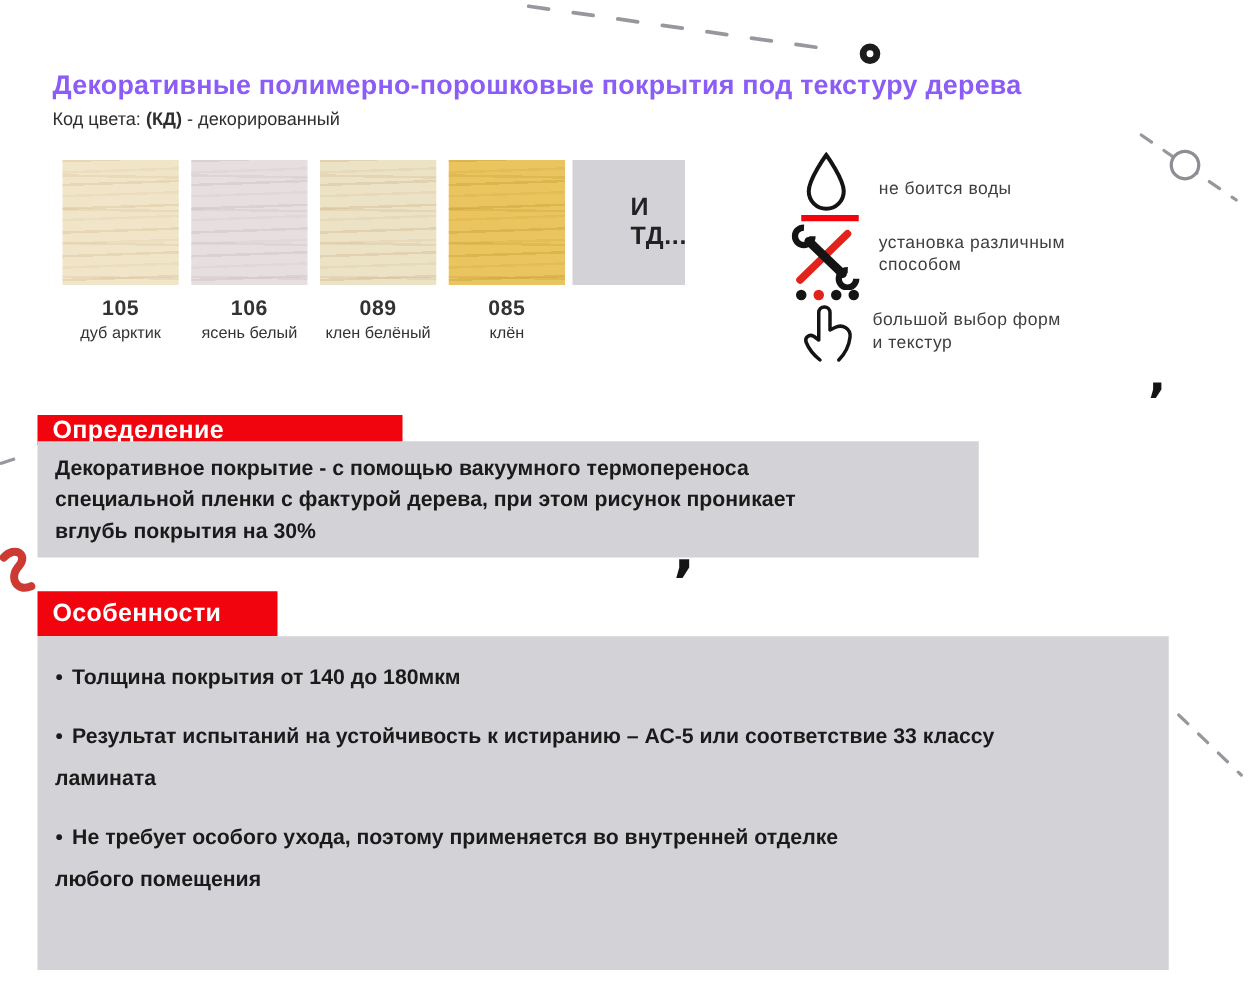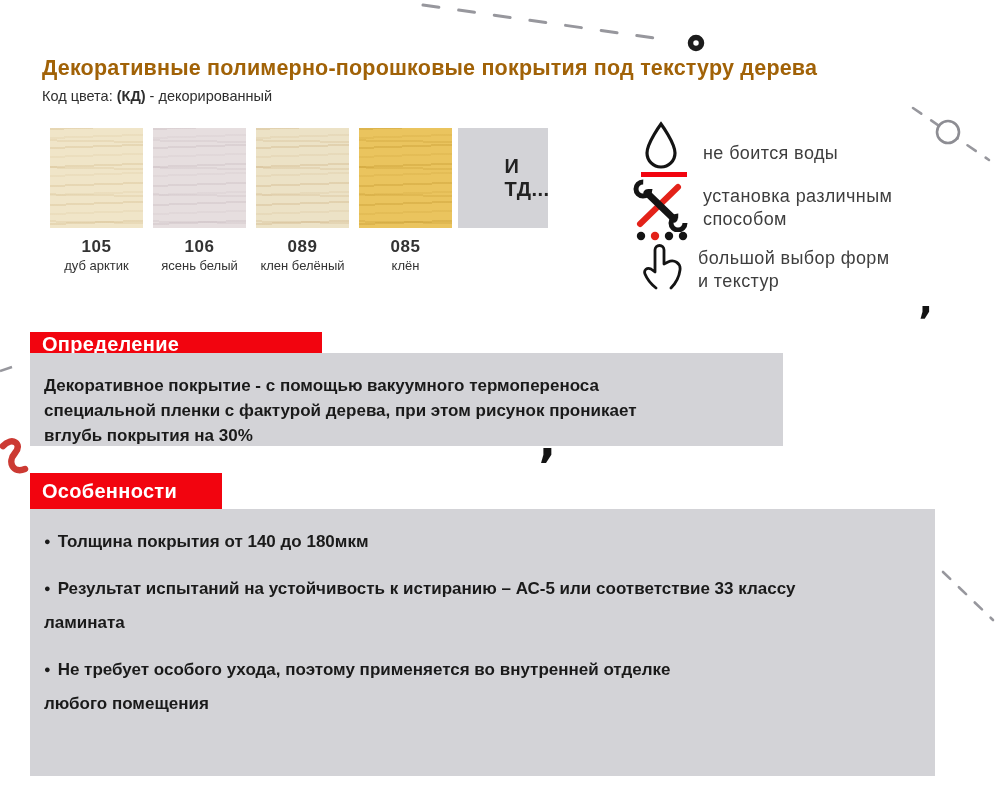--- a/index.html
+++ b/index.html
@@ -17,21 +17,21 @@
     position:relative;
     background:#ffffff;
     font-family:"Liberation Sans","DejaVu Sans",sans-serif;
     overflow:hidden;
   }
   .abs{position:absolute;}
 
   
   .title{
     left:42px; top:56px; width:900px;
-    font-size:21.5px; font-weight:800; color:#a16207; letter-spacing:.2px;
+    font-size:21.5px; font-weight:800; color:#8b5cf6; letter-spacing:.2px;
   }
   .subtitle{
     left:42px; top:88px;
     font-size:14.5px; color:#2e2e2e;
   }
   .subtitle b{font-weight:800;}
 
   
   .swatch-row{
     left:50px; top:128px;
@@ -49,21 +49,21 @@
   }
   .etc-box{
     left:458px; top:128px; width:90px; height:100px;
     background:var(--box-gray);
     display:flex; align-items:center; justify-content:center;
     font-size:20px; font-weight:700; color:#222; letter-spacing:.5px;padding-left:48px;
   }
 
   
   .benefit-label{
-    font-size:18px; font-weight:500; color:var(--label-gray);
+    font-size:14px; font-weight:500; color:var(--label-gray);
     letter-spacing:.4px; line-height:1.28; white-space:pre-line;
   }
   .bl1{left:703px; top:142px; width:250px;}
   .bl2{left:703px; top:185px; width:240px;}
   .bl3{left:698px; top:247px; width:250px;}
   .bicon1{left:640px; top:120px;}
   .bicon2{left:630px; top:178px;}
   .bicon3{left:634px; top:228px;}
 
   
@@ -74,21 +74,21 @@
     padding-left:12px; letter-spacing:.3px;
   }
   .def-header{left:30px; top:332px; width:292px; height:24px;}
   .feat-header{left:30px; top:473px; width:192px; height:36px;}
   .gray-box{
     background:var(--box-gray);
     color:var(--text-dark);
   }
   .def-box{
     left:30px; top:353px; width:753px; height:93px;
-    padding:20px 14px;
+    padding:9px 14px;
     font-size:17px; font-weight:700; line-height:1.48;
     white-space:pre-line;
   }
   .feat-box{
     left:30px; top:509px; width:905px; height:267px;
     padding:16px 10px 0 14px;
   }
   .feat-box ul{list-style:none;}
   .feature-item{
     font-size:17px; font-weight:700; line-height:2.0;

